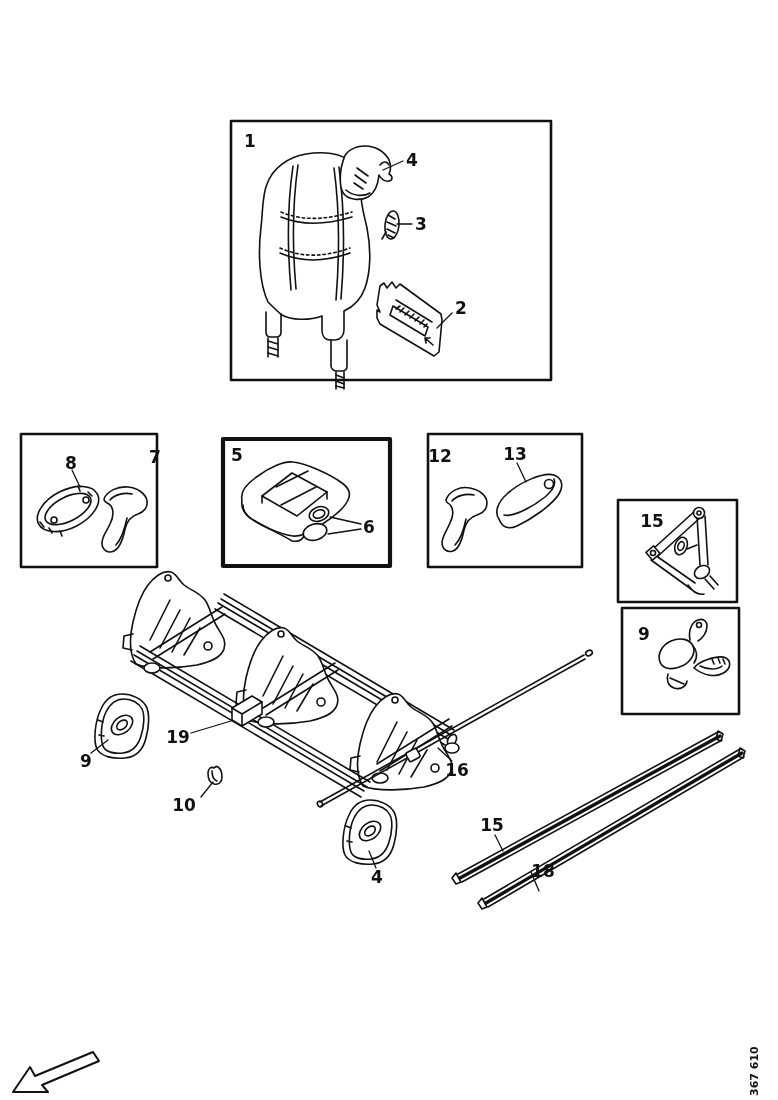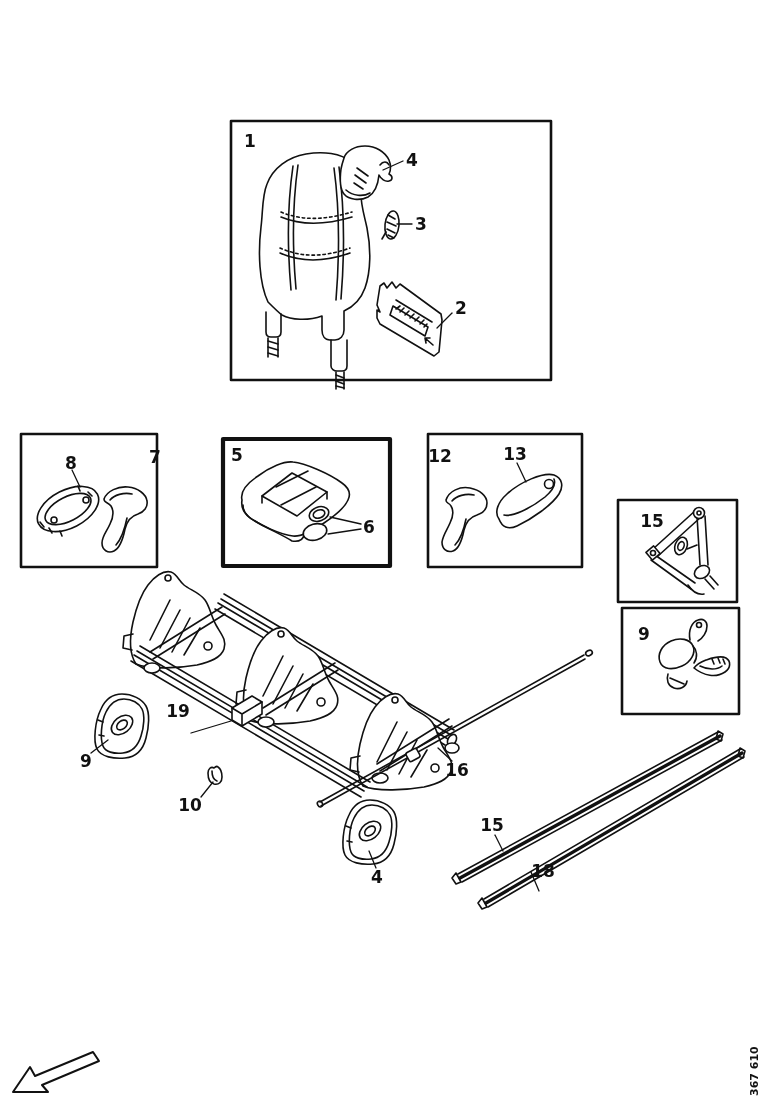--- a/index.html
+++ b/index.html
@@ -268,26 +268,26 @@
 
 <div class="plabel" style="left:250px;top:141px">1</div>
 <div class="plabel" style="left:461px;top:308px">2</div>
 <div class="plabel" style="left:421px;top:224px">3</div>
 <div class="plabel" style="left:412px;top:160px">4</div>
 <div class="plabel" style="left:237px;top:455px">5</div>
 <div class="plabel" style="left:369px;top:527px">6</div>
 <div class="plabel" style="left:155px;top:457px">7</div>
 <div class="plabel" style="left:71px;top:463px">8</div>
 <div class="plabel" style="left:86px;top:761px">9</div>
-<div class="plabel" style="left:190px;top:805px">10</div>
+<div class="plabel" style="left:184px;top:805px">10</div>
 <div class="plabel" style="left:377px;top:877px">4</div>
 <div class="plabel" style="left:440px;top:456px">12</div>
 <div class="plabel" style="left:515px;top:454px">13</div>
 <div class="plabel" style="left:644px;top:634px">9</div>
 <div class="plabel" style="left:652px;top:521px">15</div>
 <div class="plabel" style="left:457px;top:770px">16</div>
 <div class="plabel" style="left:492px;top:825px">15</div>
 <div class="plabel" style="left:543px;top:871px">18</div>
-<div class="plabel" style="left:178px;top:711px">19</div>
+<div class="plabel" style="left:178px;top:737px">19</div>
 
 <div class="fignum">367 610</div>
 
 </div>
 
 </body></html>

